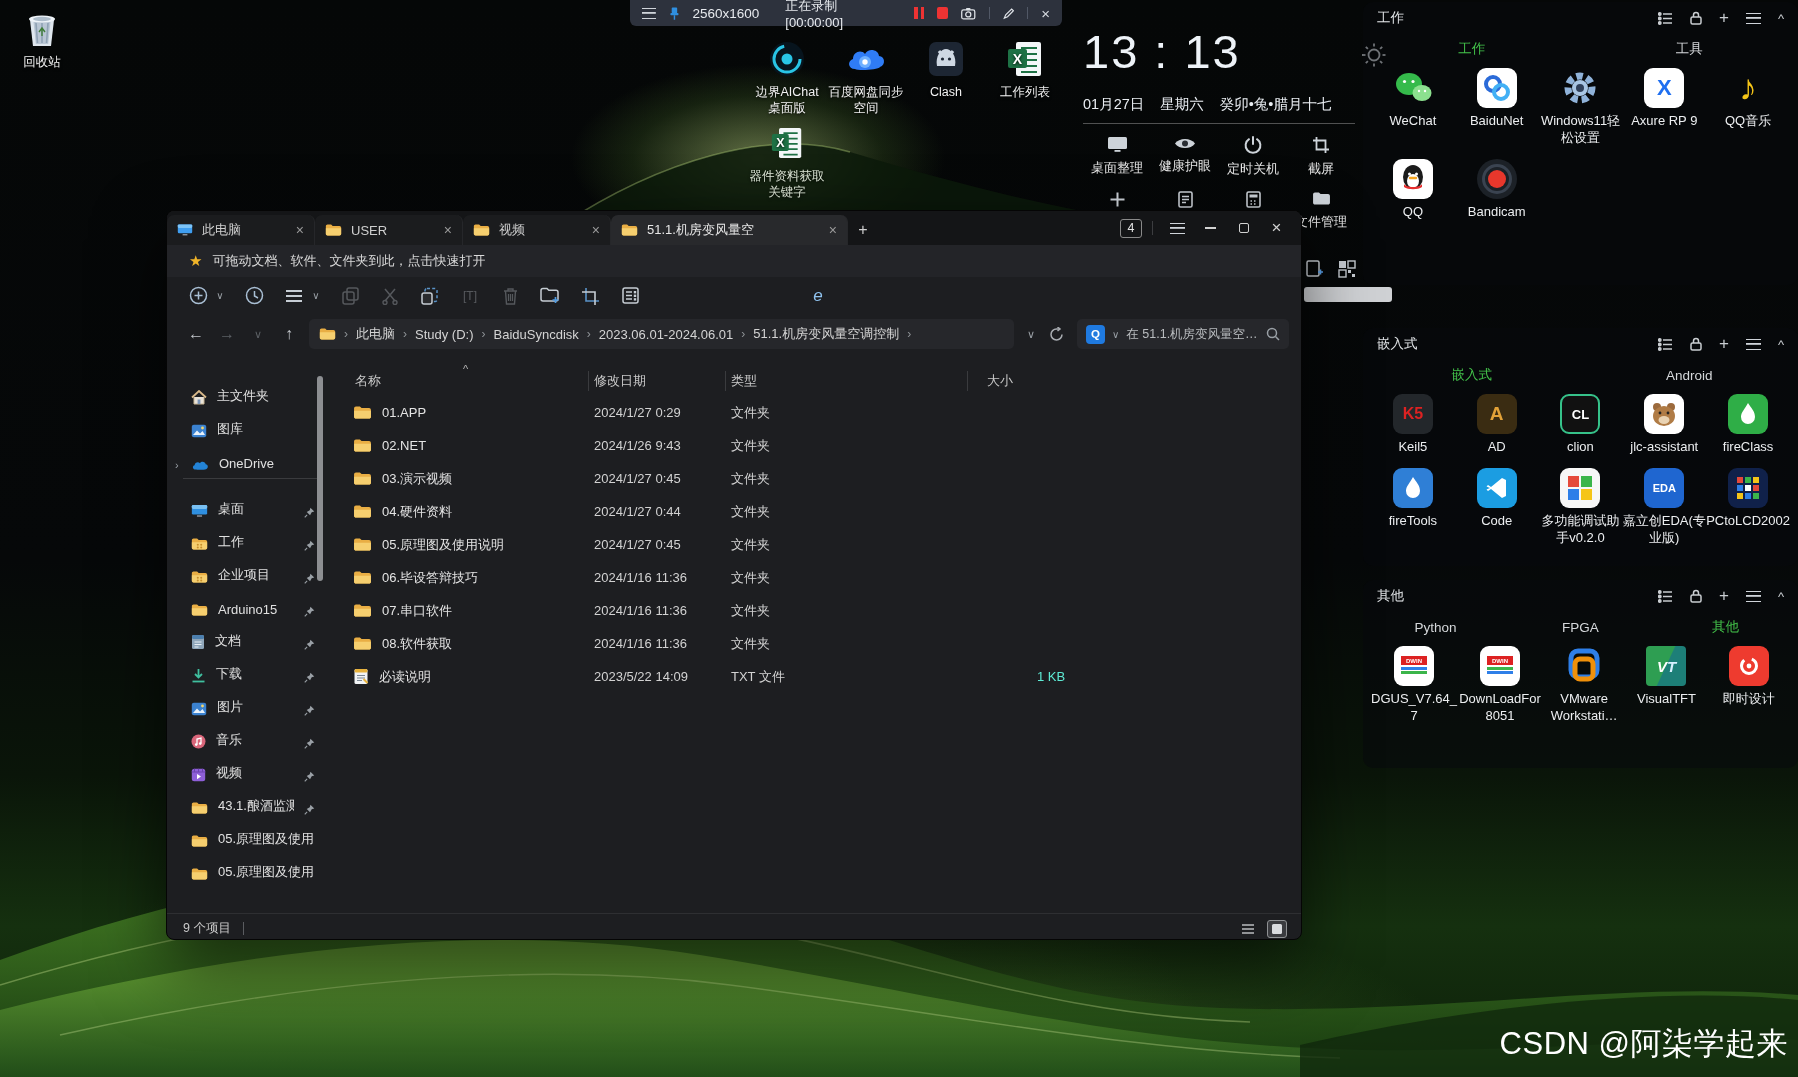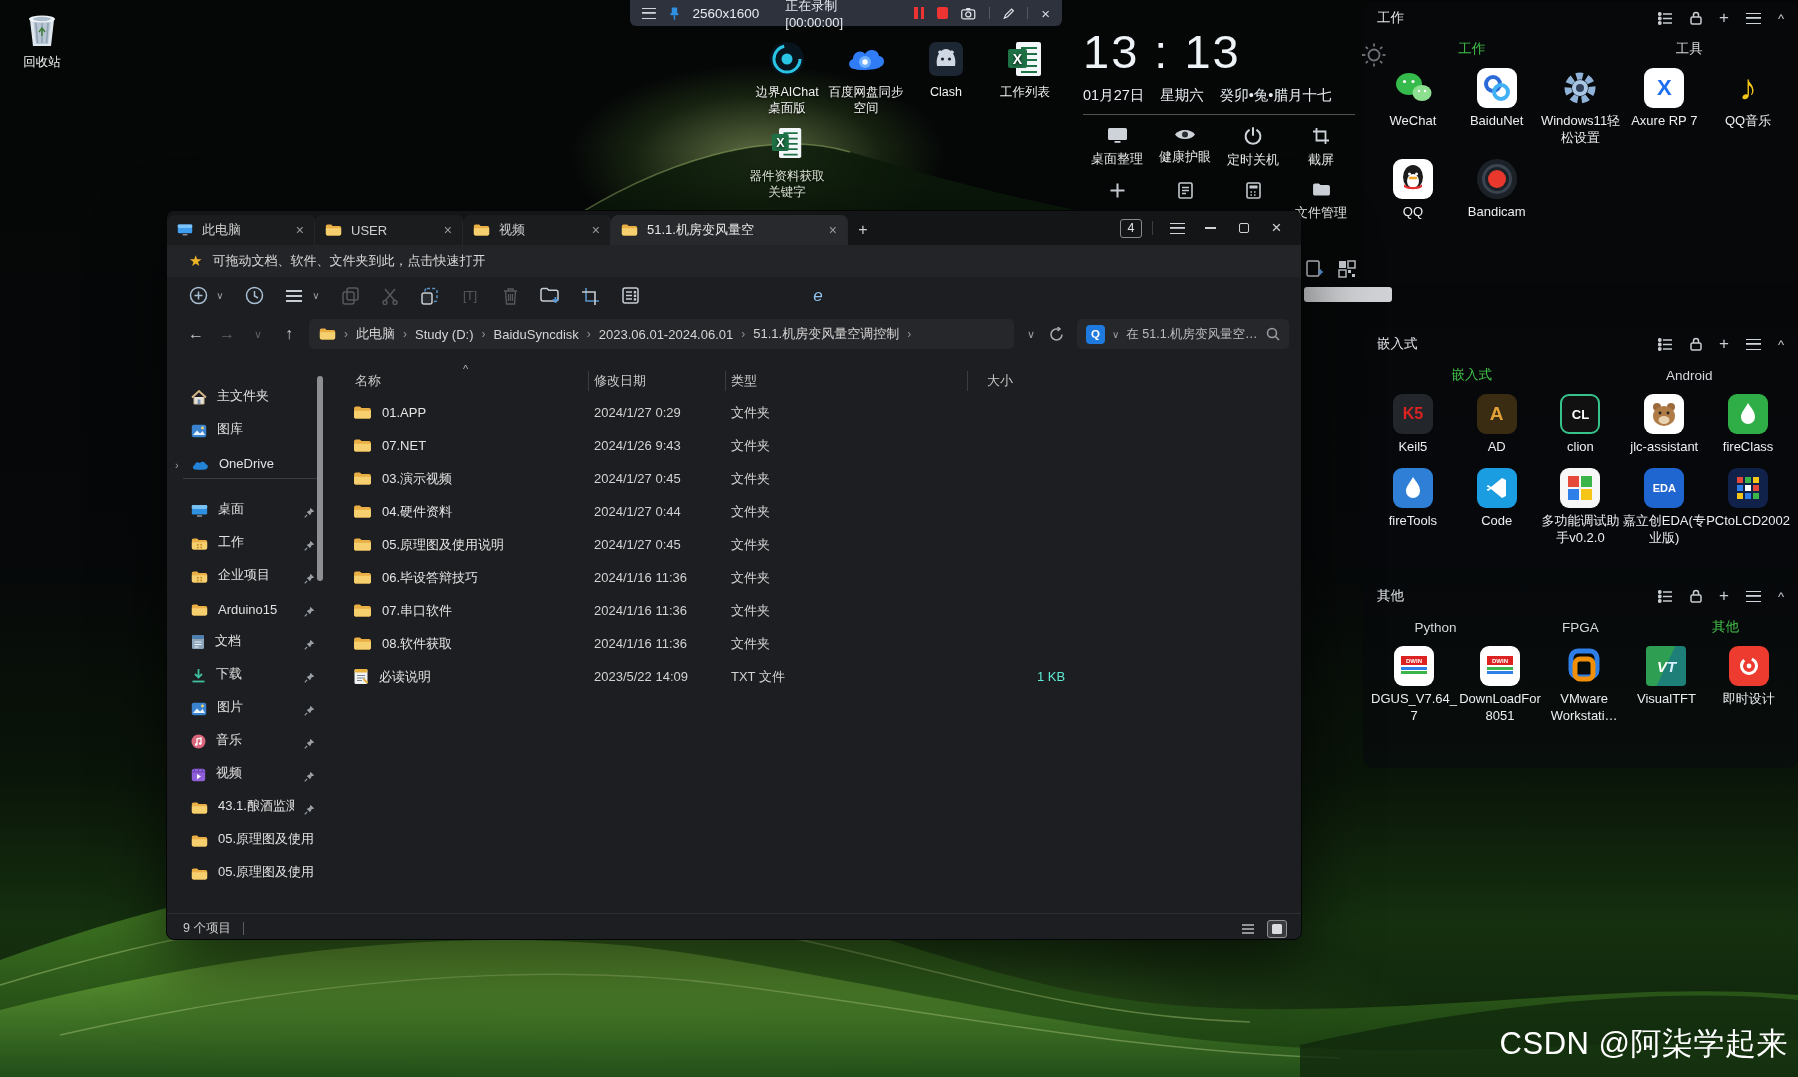--- a/index.html
+++ b/index.html
@@ -27,21 +27,21 @@
   .recbar .sep{width:1px;height:12px;background:#515866}
   .pausebtn{display:flex;gap:3px}
   .pausebtn i{width:3.5px;height:12px;background:#e33;display:block}
   .stopbtn{width:12px;height:12px;background:#e33;border-radius:2px}
   .xglyph{color:#d6dae0;font-size:15px;line-height:1}
 
   
   .clockw{position:absolute;left:1083px;top:26px;width:312px;z-index:5;color:#eef3f8;}
   .clockw .time{font-size:47px;font-weight:400;letter-spacing:2px;line-height:1.1}
   .clockw .sun{position:absolute;right:8px;top:16px}
-  .clockw .daterow{margin-top:8px;font-size:14.5px;color:#e9edf2;display:flex;gap:16px;white-space:nowrap}
+  .clockw .daterow{margin-top:17px;font-size:14.5px;color:#e9edf2;display:flex;gap:16px;white-space:nowrap}
   .clockw hr{border:none;border-top:1px solid rgba(255,255,255,.3);margin:9px 0 0 0;width:272px}
   .cactions{display:flex;margin-top:12px;width:272px}
   .cact{flex:1;display:flex;flex-direction:column;align-items:center;gap:6px;font-size:13px;color:#e8e8e8}
   .crow2{display:flex;margin-top:13px;width:272px}
   .crow2 .cact{gap:4px}
   .fm-label{font-size:13px;color:#e8e8e8;margin-top:3px}
   .widget-extra{position:absolute;z-index:6}
 
   
   .panel{position:absolute;left:1363px;width:435px;background:rgba(8,10,13,.55);border-radius:10px;z-index:5;color:#dfe2e5;}
@@ -407,21 +407,21 @@
           <svg width="38" height="38" viewBox="0 0 38 38">
               <circle cx="19" cy="19" r="12" fill="none" stroke="#8fb2d9" stroke-width="7" stroke-dasharray="6.5 4"></circle>
               <circle cx="19" cy="19" r="8" fill="#a9c6e4"></circle>
               <circle cx="19" cy="19" r="4" fill="#30405a"></circle>
             </svg>
         </div>
           <div class="applbl">Windows11轻松设置</div>
       </div>
       <div class="app">
         <div class="appicon" style="background:#fff;color:#1f6ff0;font-size:22px">X</div>
-        <div class="applbl">Axure RP 7</div>
+        <div class="applbl">Axure RP 9</div>
       </div>
       <div class="app">
         <div class="appicon" style="background:transparent;color:#f5c518;font-size:36px">♪</div>
         <div class="applbl">QQ音乐</div>
       </div>
       <div class="app">
         <div class="appicon" style="background:#fff">
           <svg width="26" height="30" viewBox="0 0 26 30">
               <ellipse cx="13" cy="13" rx="10" ry="12" fill="#1b1b1b"></ellipse>
               <ellipse cx="13" cy="17" rx="6" ry="7" fill="#fff"></ellipse>
@@ -1010,21 +1010,21 @@
           <span class="fdate">2024/1/27 0:29</span>
           <span class="ftype">文件夹</span>
           <span class="fsize"></span>
         </div>
         <div class="frow">
           <span class="fname">
               <svg width="19" height="15" viewBox="0 0 20 16">
                 <path d="M1 3.5 C1 2.4 1.9 1.5 3 1.5 H7.2 L9 3.2 H17 C18.1 3.2 19 4.1 19 5.2 V12.5 C19 13.6 18.1 14.5 17 14.5 H3 C1.9 14.5 1 13.6 1 12.5 Z" fill="#e9ae44"></path>
                 <path d="M1 6 H19 V12.5 C19 13.6 18.1 14.5 17 14.5 H3 C1.9 14.5 1 13.6 1 12.5 Z" fill="#f6cf6f"></path>
               </svg>
-              <span>07.NET</span>
+              <span>02.NET</span>
             </span>
           <span class="fdate">2024/1/26 9:43</span>
           <span class="ftype">文件夹</span>
           <span class="fsize"></span>
         </div>
         <div class="frow">
           <span class="fname">
               <svg width="19" height="15" viewBox="0 0 20 16">
                 <path d="M1 3.5 C1 2.4 1.9 1.5 3 1.5 H7.2 L9 3.2 H17 C18.1 3.2 19 4.1 19 5.2 V12.5 C19 13.6 18.1 14.5 17 14.5 H3 C1.9 14.5 1 13.6 1 12.5 Z" fill="#e9ae44"></path>
                 <path d="M1 6 H19 V12.5 C19 13.6 18.1 14.5 17 14.5 H3 C1.9 14.5 1 13.6 1 12.5 Z" fill="#f6cf6f"></path>

